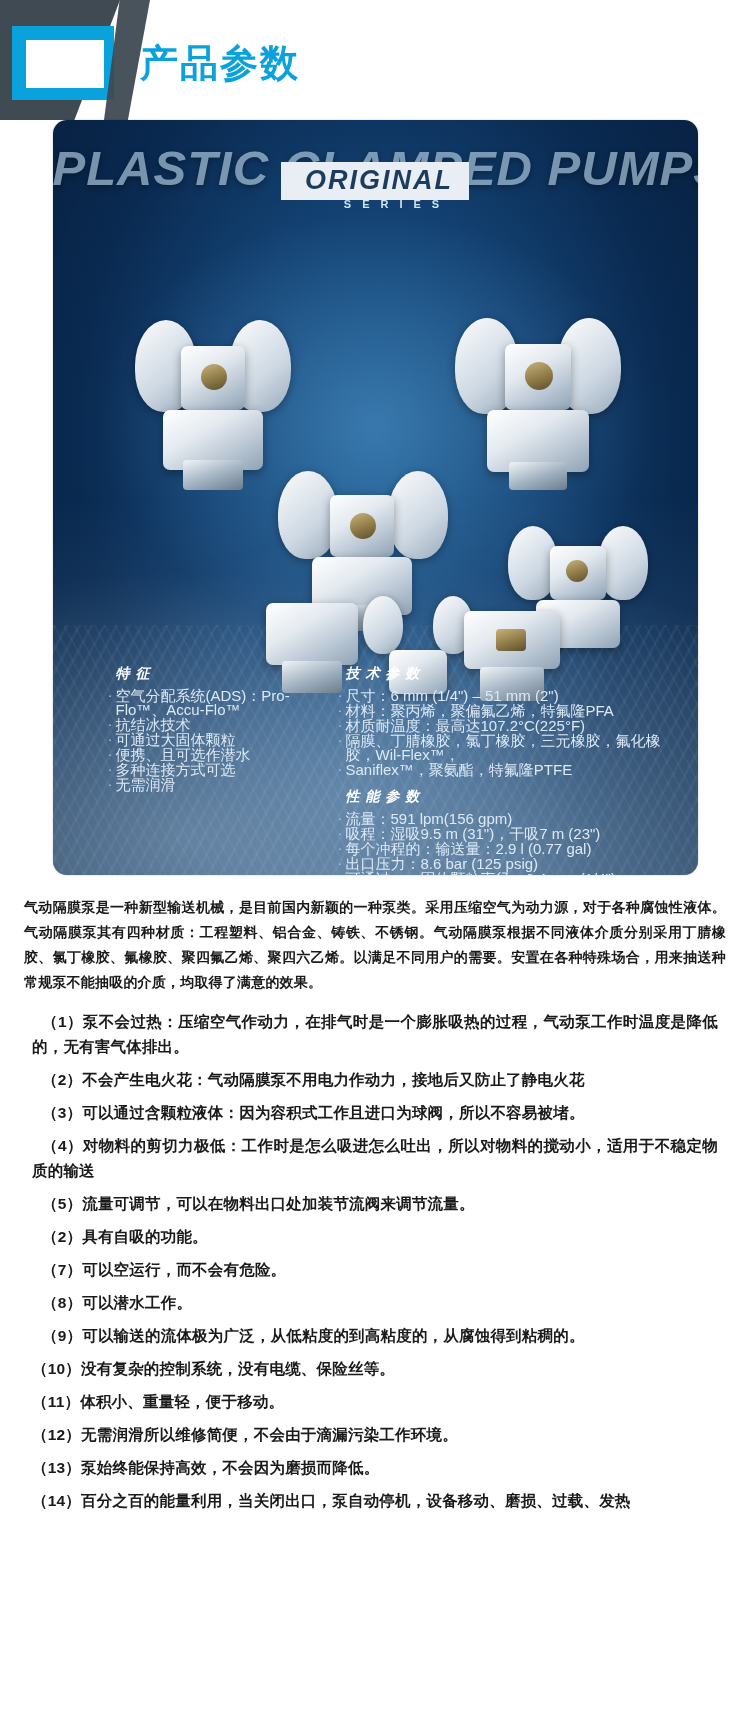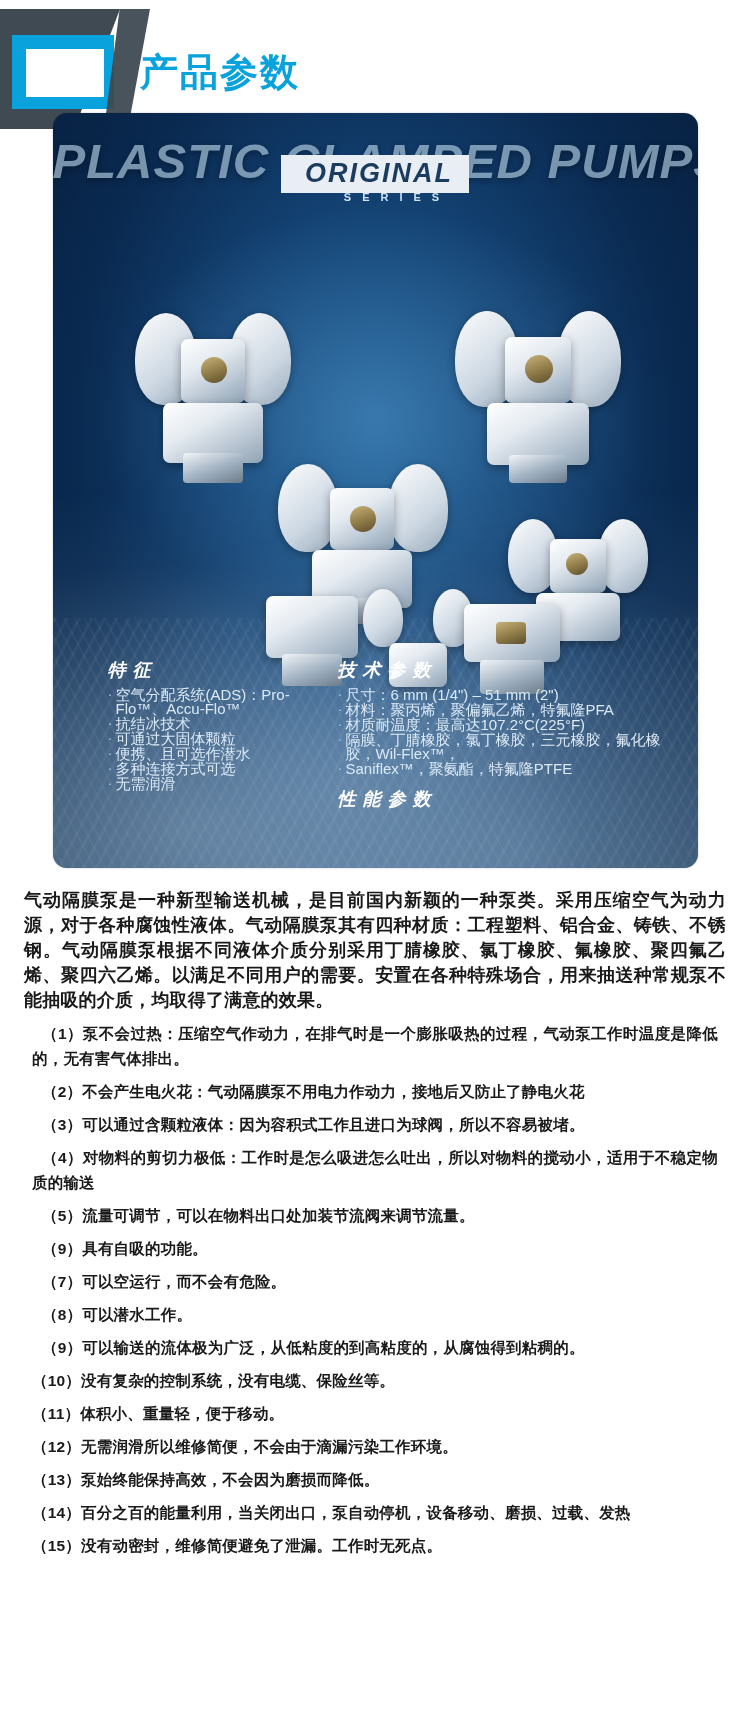--- a/index.html
+++ b/index.html
@@ -12,23 +12,22 @@
     width: 750px;
     min-height: 1710px;
     font-family: "Liberation Sans", sans-serif;
     color: #1a1a1a;
     position: relative;
   }
 
   
   .header {
     position: relative;
-    height: 104px;
+    height: 120px;
     width: 100%;
-    margin-top: 9px;
   }
   .hdr-shape-dark {
     position: absolute;
     left: 0; top: 0;
     width: 120px; height: 120px;
     background: #3f4a52;
     clip-path: polygon(0 0, 100% 0, 62% 100%, 0 100%);
   }
   .hdr-shape-blue {
     position: absolute;
@@ -179,26 +178,27 @@
     position: absolute;
     left: 0; top: 0;
     width: 220px;
   }
   .spec-col-right {
     position: absolute;
     left: 230px; top: 0;
     width: 340px;
   }
   .spec-title {
-    font-size: 18px;
+    font-size: 14px;
     font-weight: bold;
     font-style: italic;
     color: #ffffff;
     margin-bottom: 6px;
     letter-spacing: 1px;
+    margin-left: 8px;
   }
   .spec-list {
     margin: 0; padding: 0; list-style: none;
   }
   .spec-list li {
     font-size: 15px;
     line-height: 14px;
     color: #dbe9f6;
     padding-left: 8px;
     position: relative;
@@ -210,26 +210,26 @@
     left: 0; top: -1px;
     color: #9fc6e6;
   }
   .spec-gap { height: 10px; }
 
   
   .content {
     padding: 14px 24px 20px 24px;
   }
   .intro {
-    font-size: 18px;
+    font-size: 14px;
     line-height: 25px;
     font-weight: bold;
     color: #1a1a1a;
     text-align: justify;
-    margin: 6px 0 8px 0;
+    margin: 6px 0 14px 0;
     letter-spacing: 0.2px;
   }
   .feature {
     font-size: 15.5px;
     line-height: 25px;
     font-weight: bold;
     color: #1a1a1a;
     text-align: justify;
     text-indent: 0;
     margin: 8px;
@@ -321,35 +321,41 @@
       <div class="spec-title">技 术 参 数</div>
       <ul class="spec-list">
         <li>尺寸：6 mm (1/4") – 51 mm (2")</li>
         <li>材料：聚丙烯，聚偏氟乙烯，特氟隆PFA</li>
         <li>材质耐温度：最高达107.2°C(225°F)</li>
         <li>隔膜、丁腈橡胶，氯丁橡胶，三元橡胶，氟化橡胶，Wil-Flex™，</li>
         <li>Saniflex™，聚氨酯，特氟隆PTFE</li>
       </ul>
       <div class="spec-gap"></div>
       <div class="spec-title">性 能 参 数</div>
+      <ul class="spec-list">
+        <li>流量：591 lpm(156 gpm)</li>
+        <li>吸程：湿吸9.5 m (31")，干吸7 m (23")</li>
+        <li>每个冲程的：输送量：2.9 l (0.77 gal)</li>
+        <li>出口压力：8.6 bar (125 psig)</li>
+        <li>可通过：　固体颗粒直径：6.4 mm (1/4")</li>
+      </ul>
     </div>
   </div>
 </div>
 
 <div class="content">
   <p class="intro">气动隔膜泵是一种新型输送机械，是目前国内新颖的一种泵类。采用压缩空气为动力源，对于各种腐蚀性液体。气动隔膜泵其有四种材质：工程塑料、铝合金、铸铁、不锈钢。气动隔膜泵根据不同液体介质分别采用丁腈橡胶、氯丁橡胶、氟橡胶、聚四氟乙烯、聚四六乙烯。以满足不同用户的需要。安置在各种特殊场合，用来抽送种常规泵不能抽吸的介质，均取得了满意的效果。</p>
 
   <p class="feature indent">（1）泵不会过热：压缩空气作动力，在排气时是一个膨胀吸热的过程，气动泵工作时温度是降低的，无有害气体排出。</p>
   <p class="feature indent">（2）不会产生电火花：气动隔膜泵不用电力作动力，接地后又防止了静电火花</p>
   <p class="feature indent">（3）可以通过含颗粒液体：因为容积式工作且进口为球阀，所以不容易被堵。</p>
   <p class="feature indent">（4）对物料的剪切力极低：工作时是怎么吸进怎么吐出，所以对物料的搅动小，适用于不稳定物质的输送</p>
   <p class="feature indent">（5）流量可调节，可以在物料出口处加装节流阀来调节流量。</p>
-  <p class="feature indent">（9）具有自吸的功能。</p>
+  <p class="feature indent">（2）具有自吸的功能。</p>
   <p class="feature indent">（7）可以空运行，而不会有危险。</p>
   <p class="feature indent">（8）可以潜水工作。</p>
   <p class="feature indent">（9）可以输送的流体极为广泛，从低粘度的到高粘度的，从腐蚀得到粘稠的。</p>
   <p class="feature">（10）没有复杂的控制系统，没有电缆、保险丝等。</p>
   <p class="feature">（11）体积小、重量轻，便于移动。</p>
   <p class="feature">（12）无需润滑所以维修简便，不会由于滴漏污染工作环境。</p>
   <p class="feature">（13）泵始终能保持高效，不会因为磨损而降低。</p>
   <p class="feature">（14）百分之百的能量利用，当关闭出口，泵自动停机，设备移动、磨损、过载、发热</p>
-  <p class="feature">（15）没有动密封，维修简便避免了泄漏。工作时无死点。</p>
 </div>
 
 </body></html>

